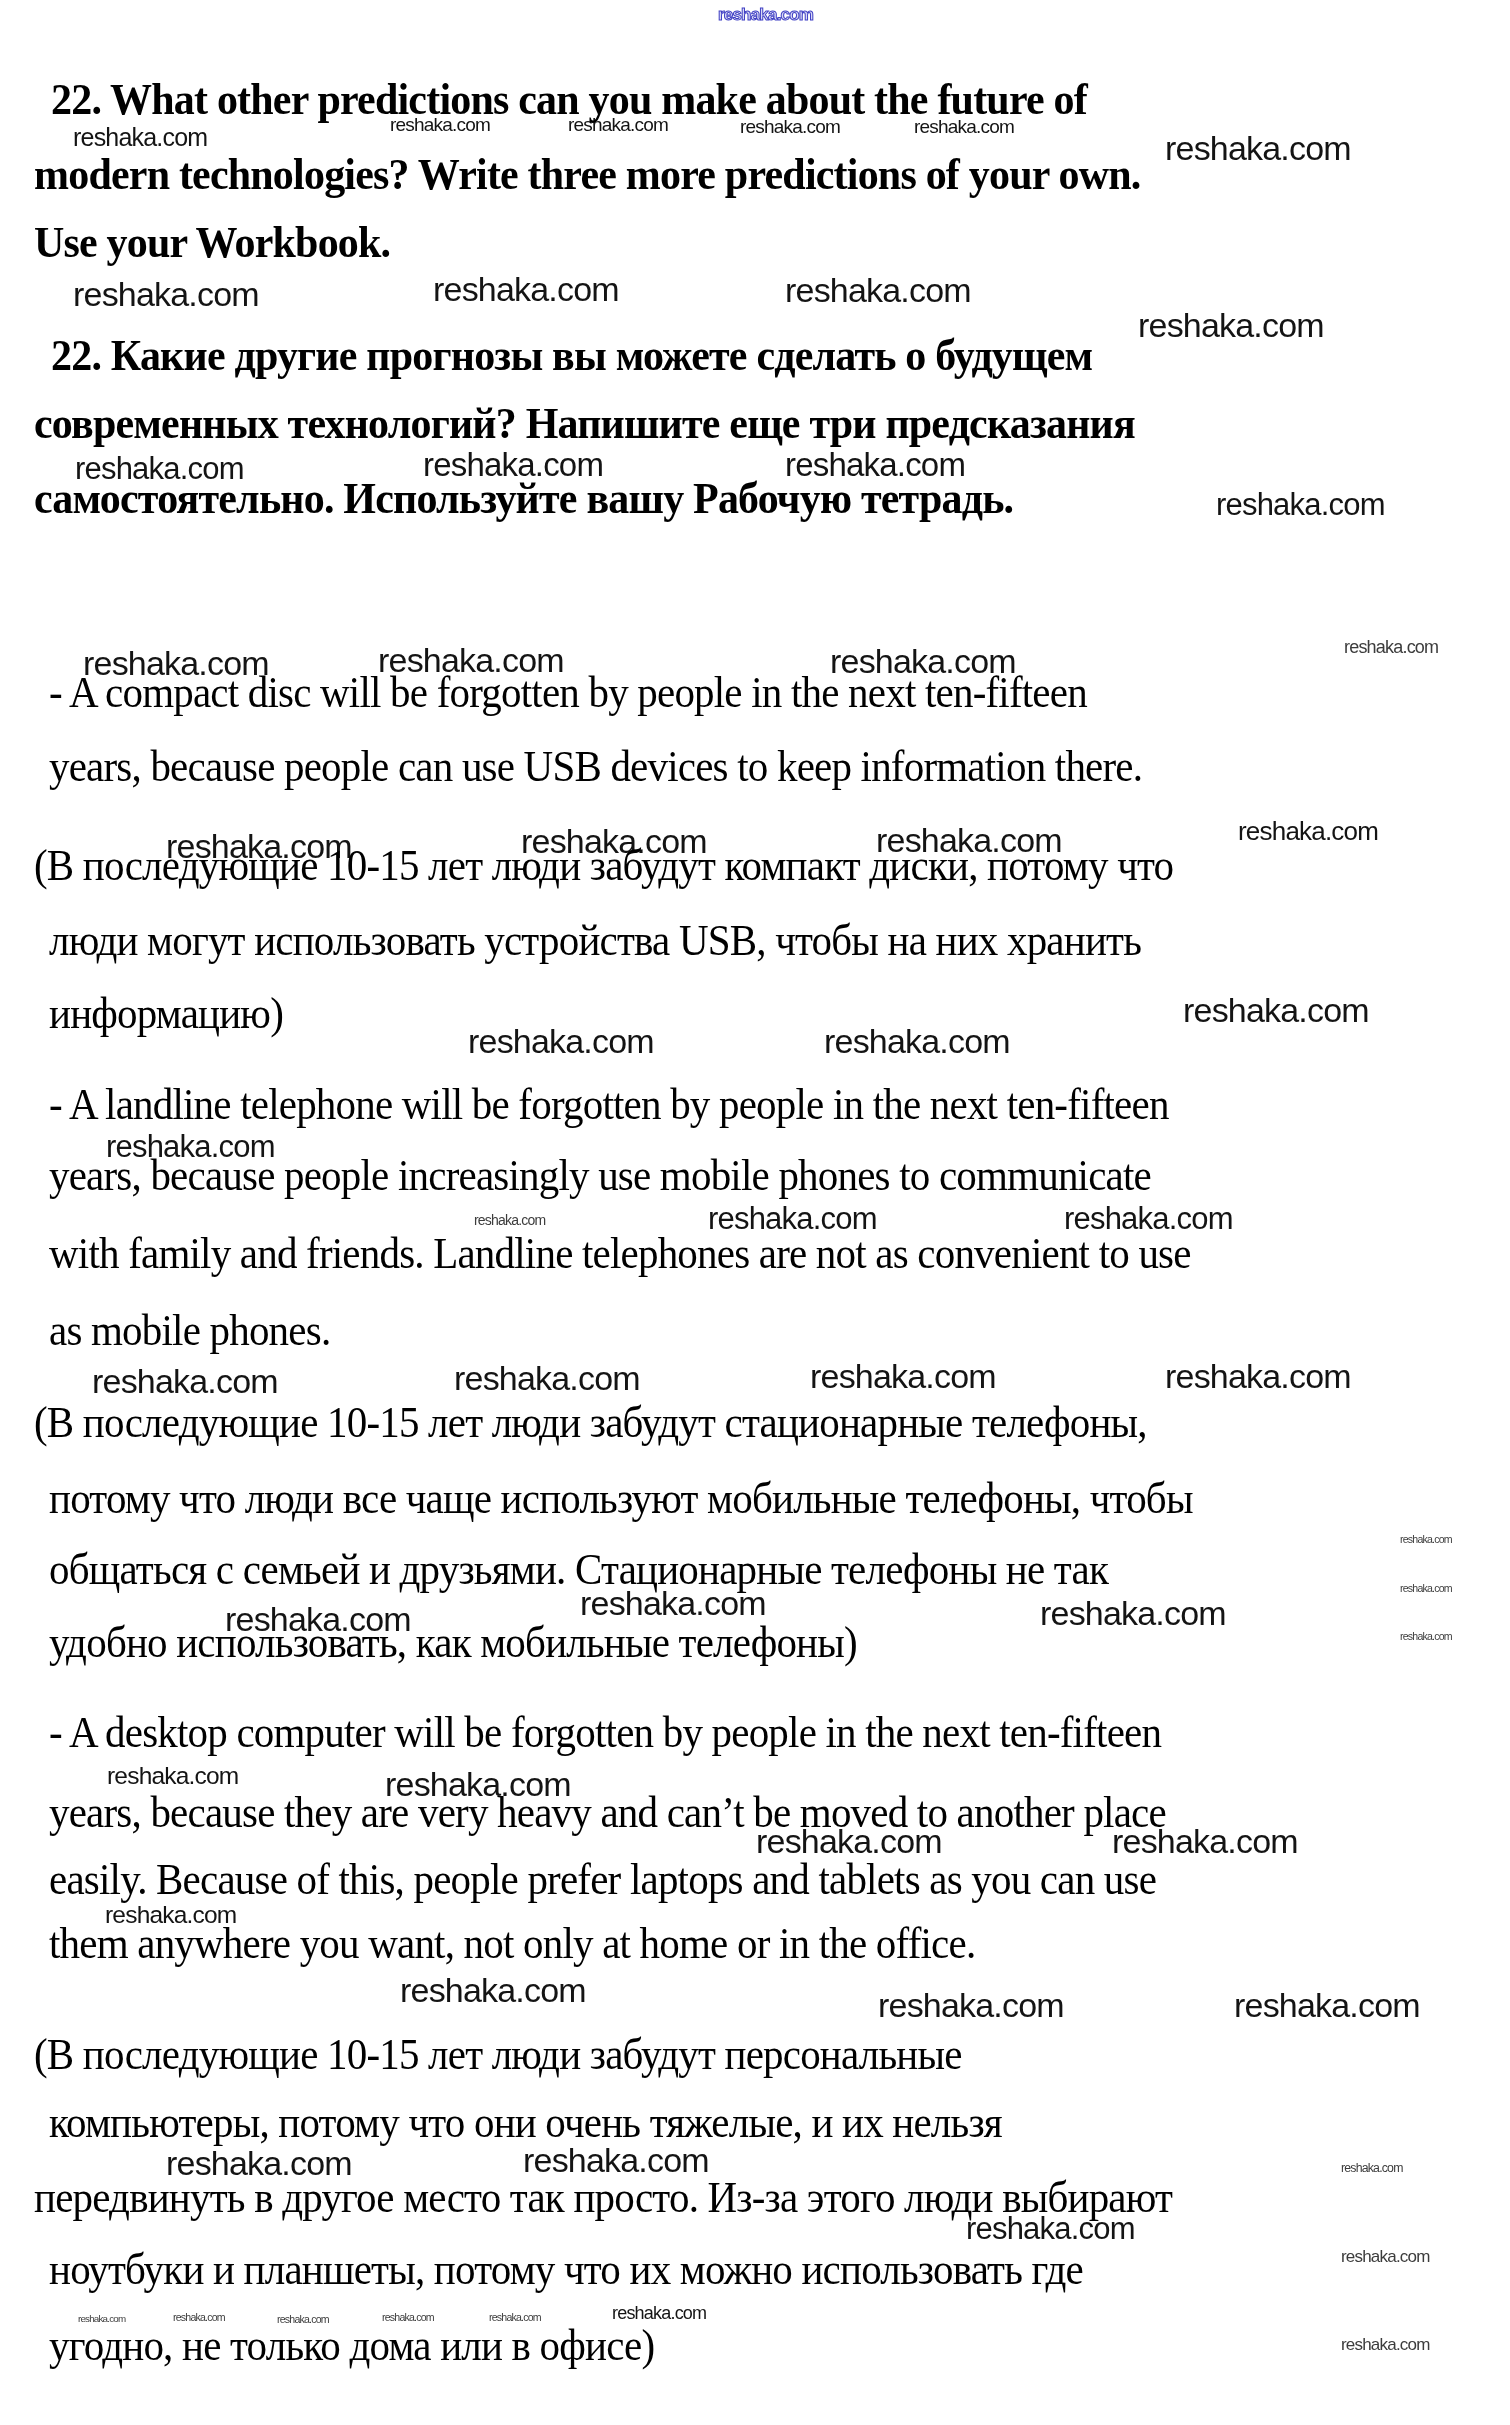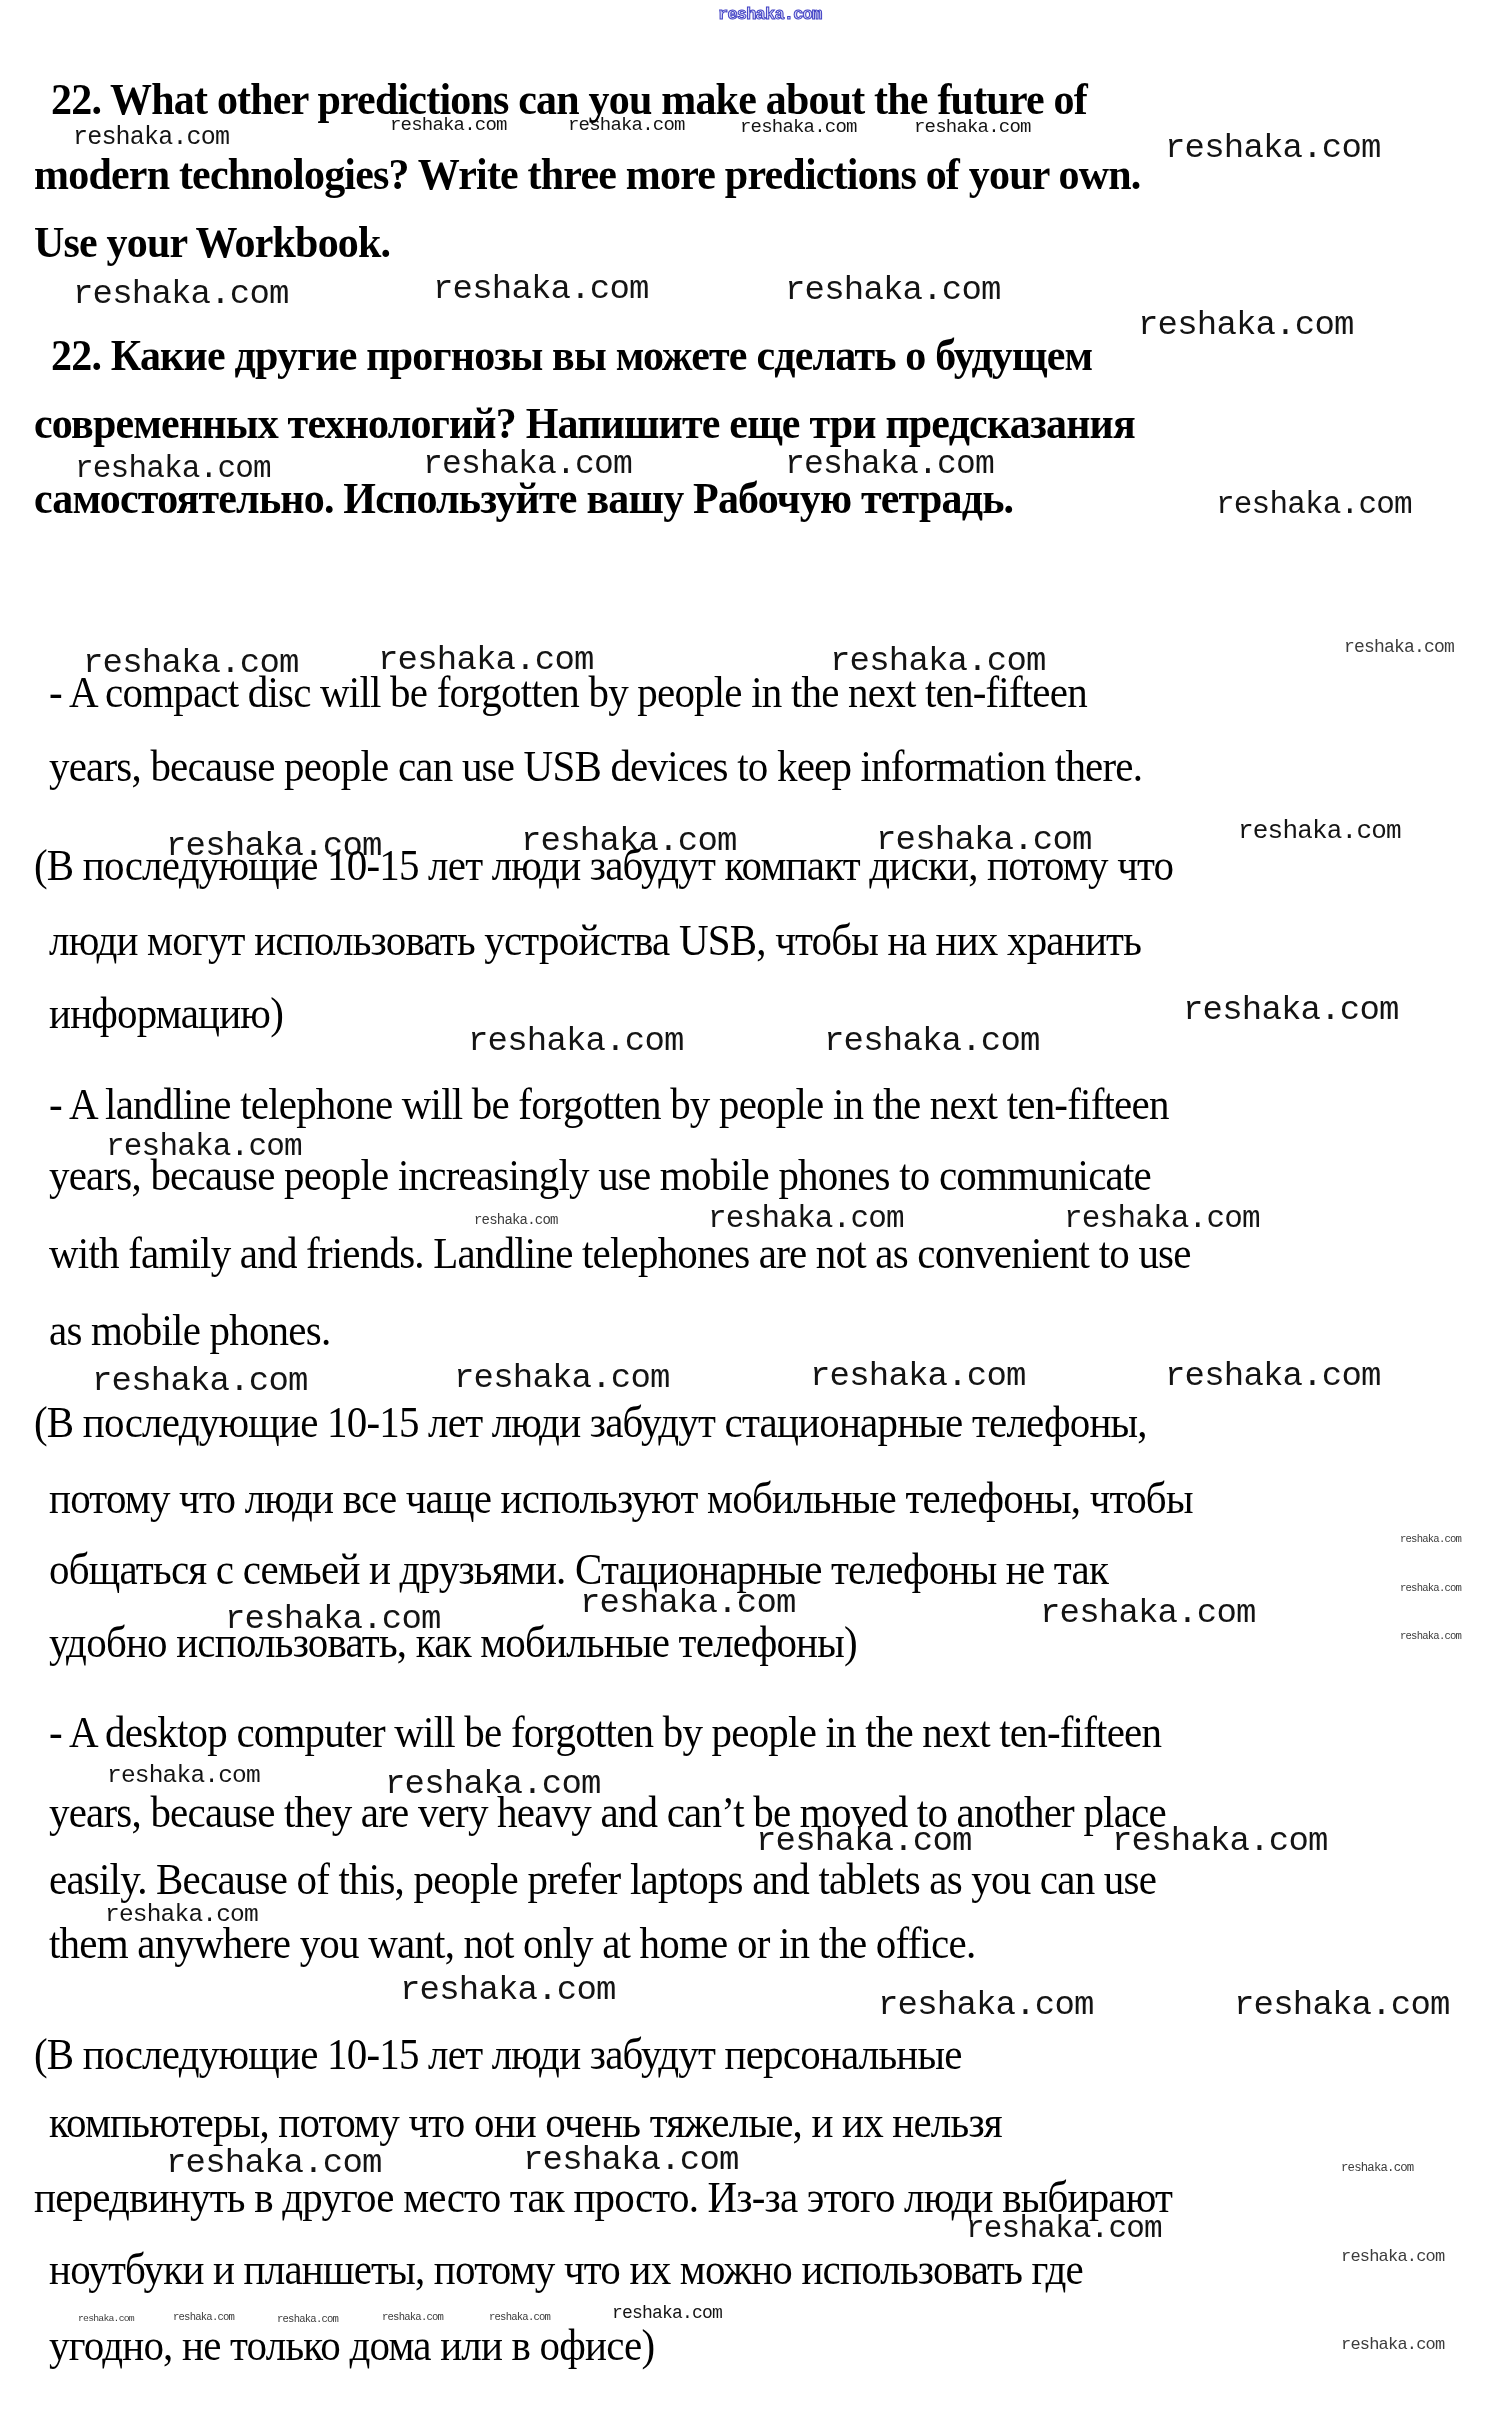--- a/index.html
+++ b/index.html
@@ -24,21 +24,21 @@
     transform-origin:0 0;
   }
   .line.h{
     font-weight:bold;
     font-size:42px;
   }
   
   .wm{
     position:absolute;
     white-space:nowrap;
-    font-family:Liberation Mono, monospace;
+    font-family:Liberation Sans, sans-serif;
     color:#141414;
     z-index:1;
     letter-spacing:-0.8px;
     font-size:34px;
   }
   .wm.gray{color:#3c3c3c;}
   .wm.blue{
     color:#d8d8f4;
     -webkit-text-stroke:1px #4040c4;
     font-weight:700;

